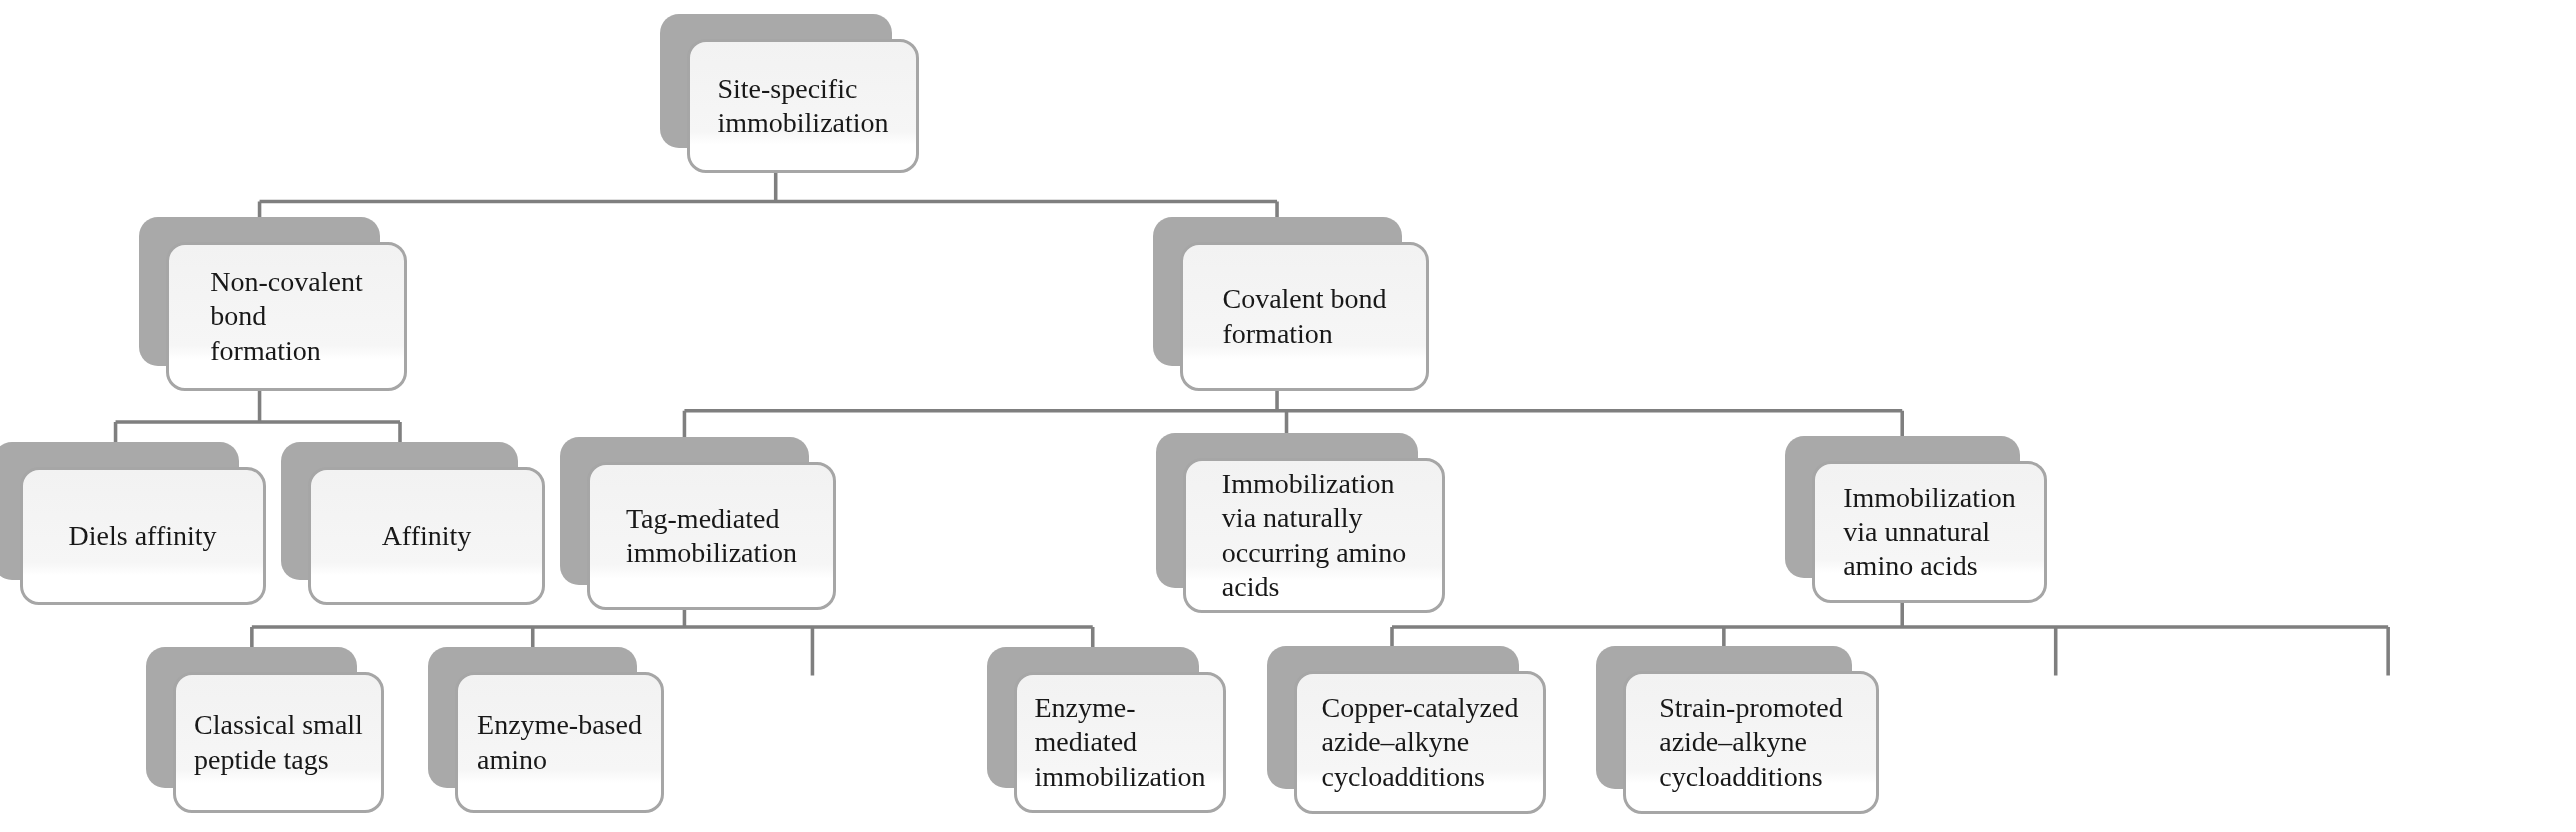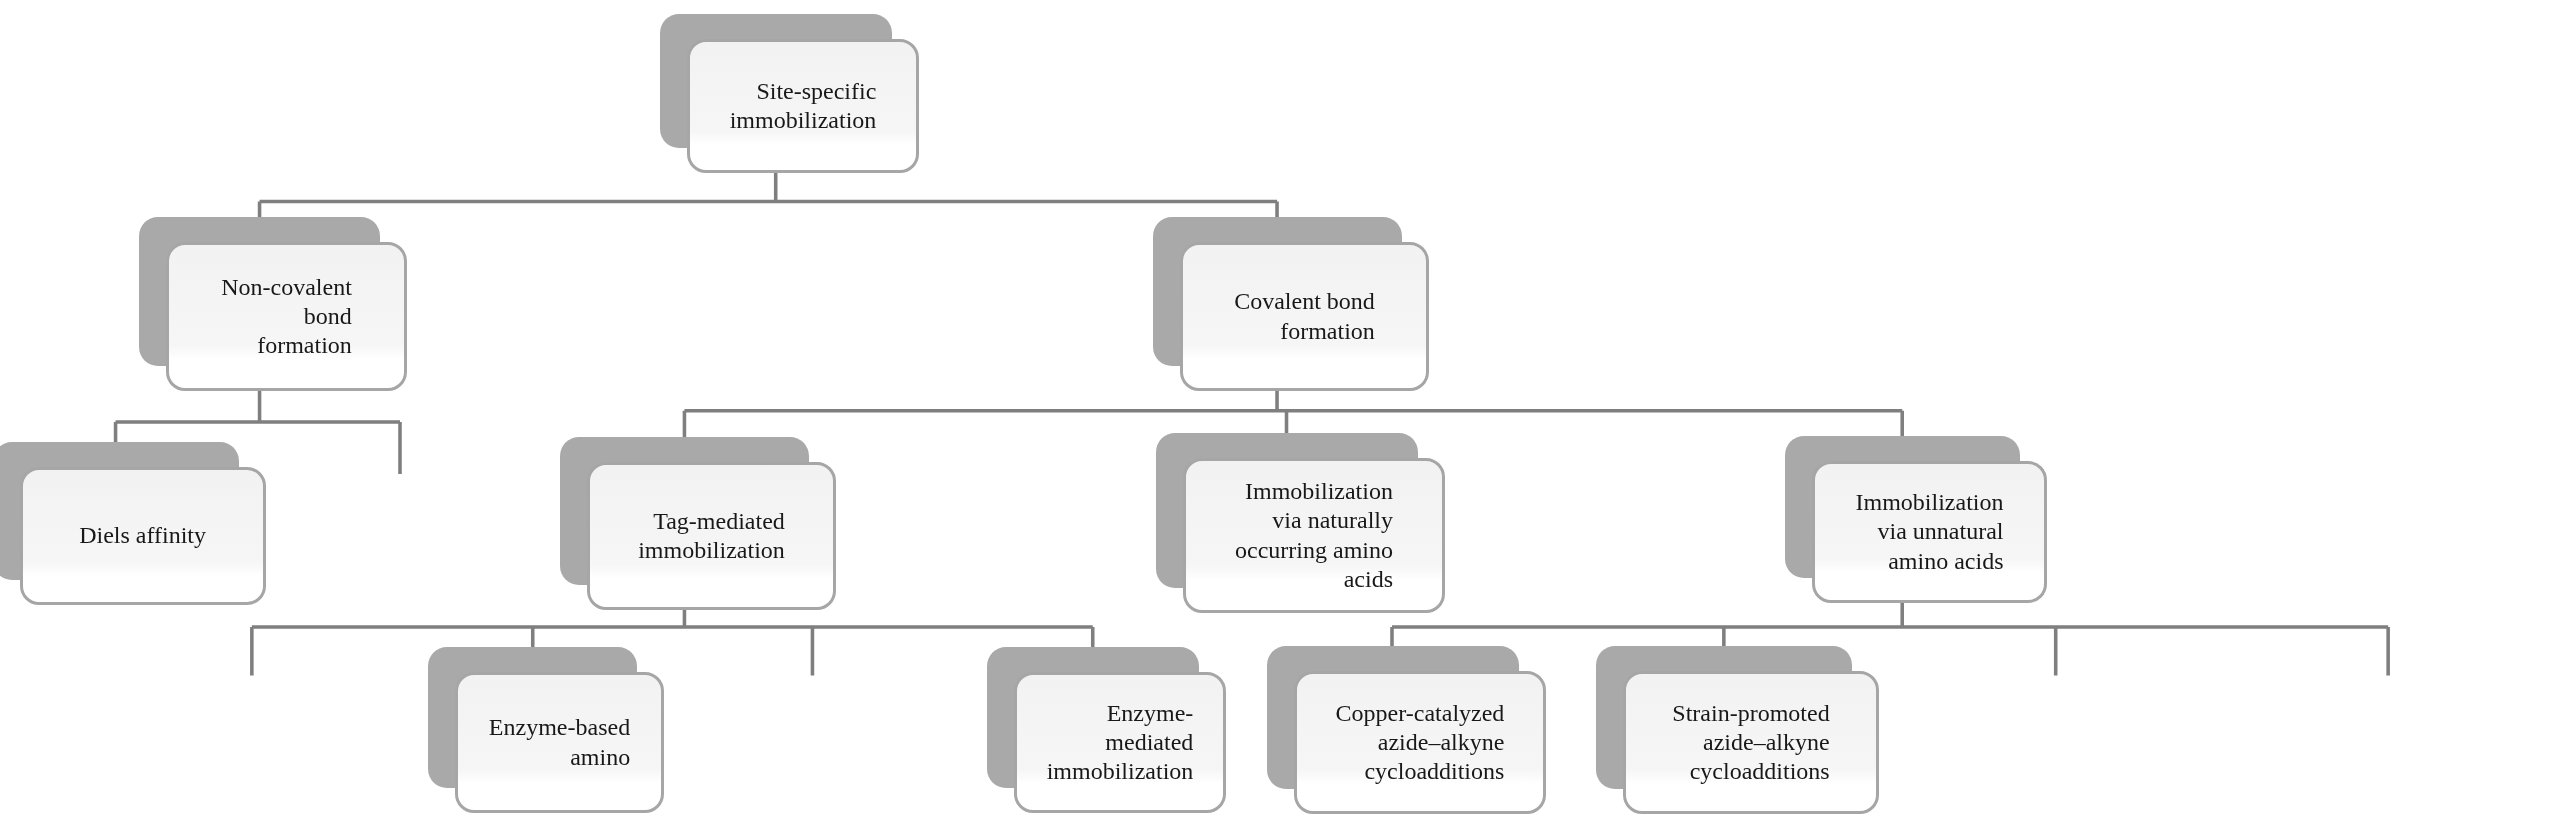--- a/index.html
+++ b/index.html
@@ -43,22 +43,22 @@
     box-sizing: border-box;
     border: 3.6px solid #a6a6a6;
     border-radius: 19px;
     background: linear-gradient(180deg, #f2f2f2 0%, #f6f6f6 70%, #ffffff 80%);
     display: flex;
     align-items: center;
     justify-content: center;
   }
   .node .label {
     white-space: pre-line;
-    text-align: right;
-    font-size: 24px;
+    text-align: left;
+    font-size: 28px;
     line-height: 1.22;
     color: #181818;
     padding: 0 4.7px;
   }
 </style>
 </head>
 <body>
 
 <div class="canvas">
 
@@ -95,20 +95,26 @@
     </span>
   </div>
 
   <div class="node" style="left:19.6px;top:467px;width:246px;height:138px">
     <span class="shadow"></span>
     <span class="panel">
       <span class="label">Diels affinity</span>
     </span>
   </div>
 
+  <div class="node" style="left:308px;top:467px;width:237px;height:138px">
+    <span class="shadow"></span>
+    <span class="panel">
+      <span class="label">Affinity</span>
+    </span>
+  </div>
 
   <div class="node" style="left:587px;top:462px;width:249px;height:148px">
     <span class="shadow"></span>
     <span class="panel">
       <span class="label">Tag-mediated
 immobilization</span>
     </span>
   </div>
 
   <div class="node" style="left:1183px;top:458px;width:262px;height:155px">
@@ -123,20 +129,27 @@
 
   <div class="node" style="left:1812px;top:461px;width:235px;height:142px">
     <span class="shadow"></span>
     <span class="panel">
       <span class="label">Immobilization
 via unnatural
 amino acids</span>
     </span>
   </div>
 
+  <div class="node" style="left:173px;top:672px;width:211px;height:141px">
+    <span class="shadow"></span>
+    <span class="panel">
+      <span class="label">Classical small
+peptide tags</span>
+    </span>
+  </div>
 
   <div class="node" style="left:455px;top:672px;width:209px;height:141px">
     <span class="shadow"></span>
     <span class="panel">
       <span class="label">Enzyme-based
 amino</span>
     </span>
   </div>
 
 

